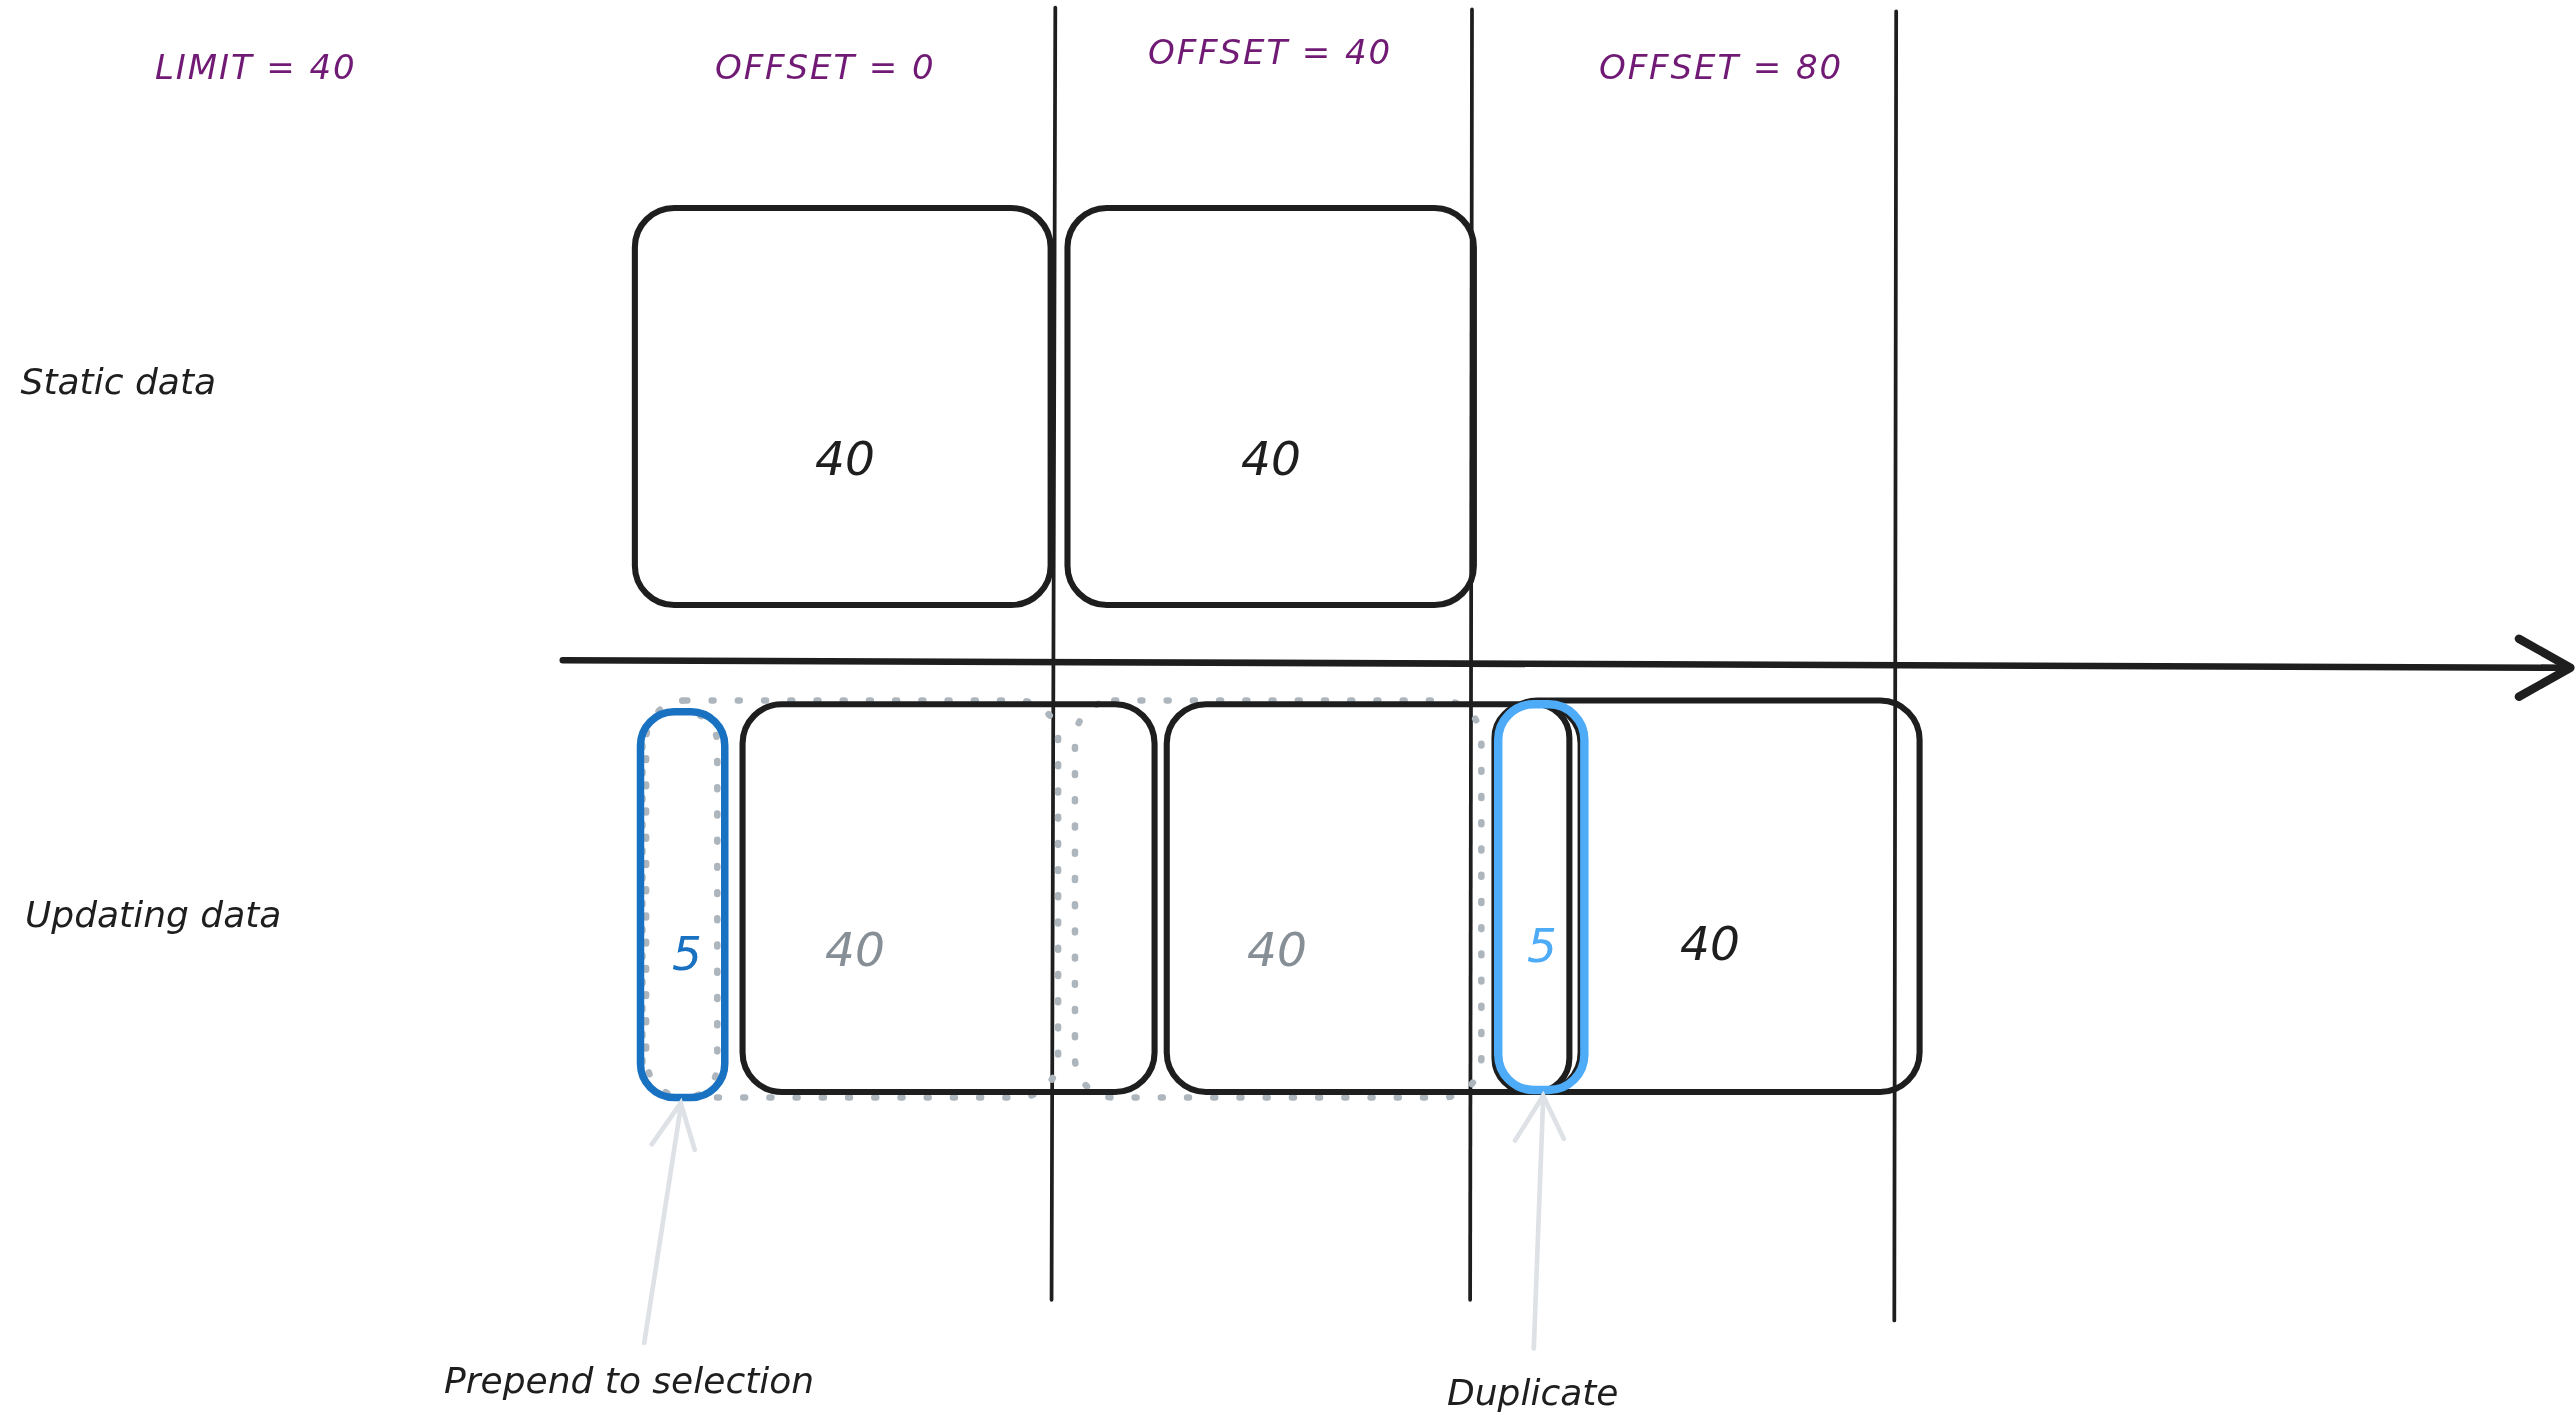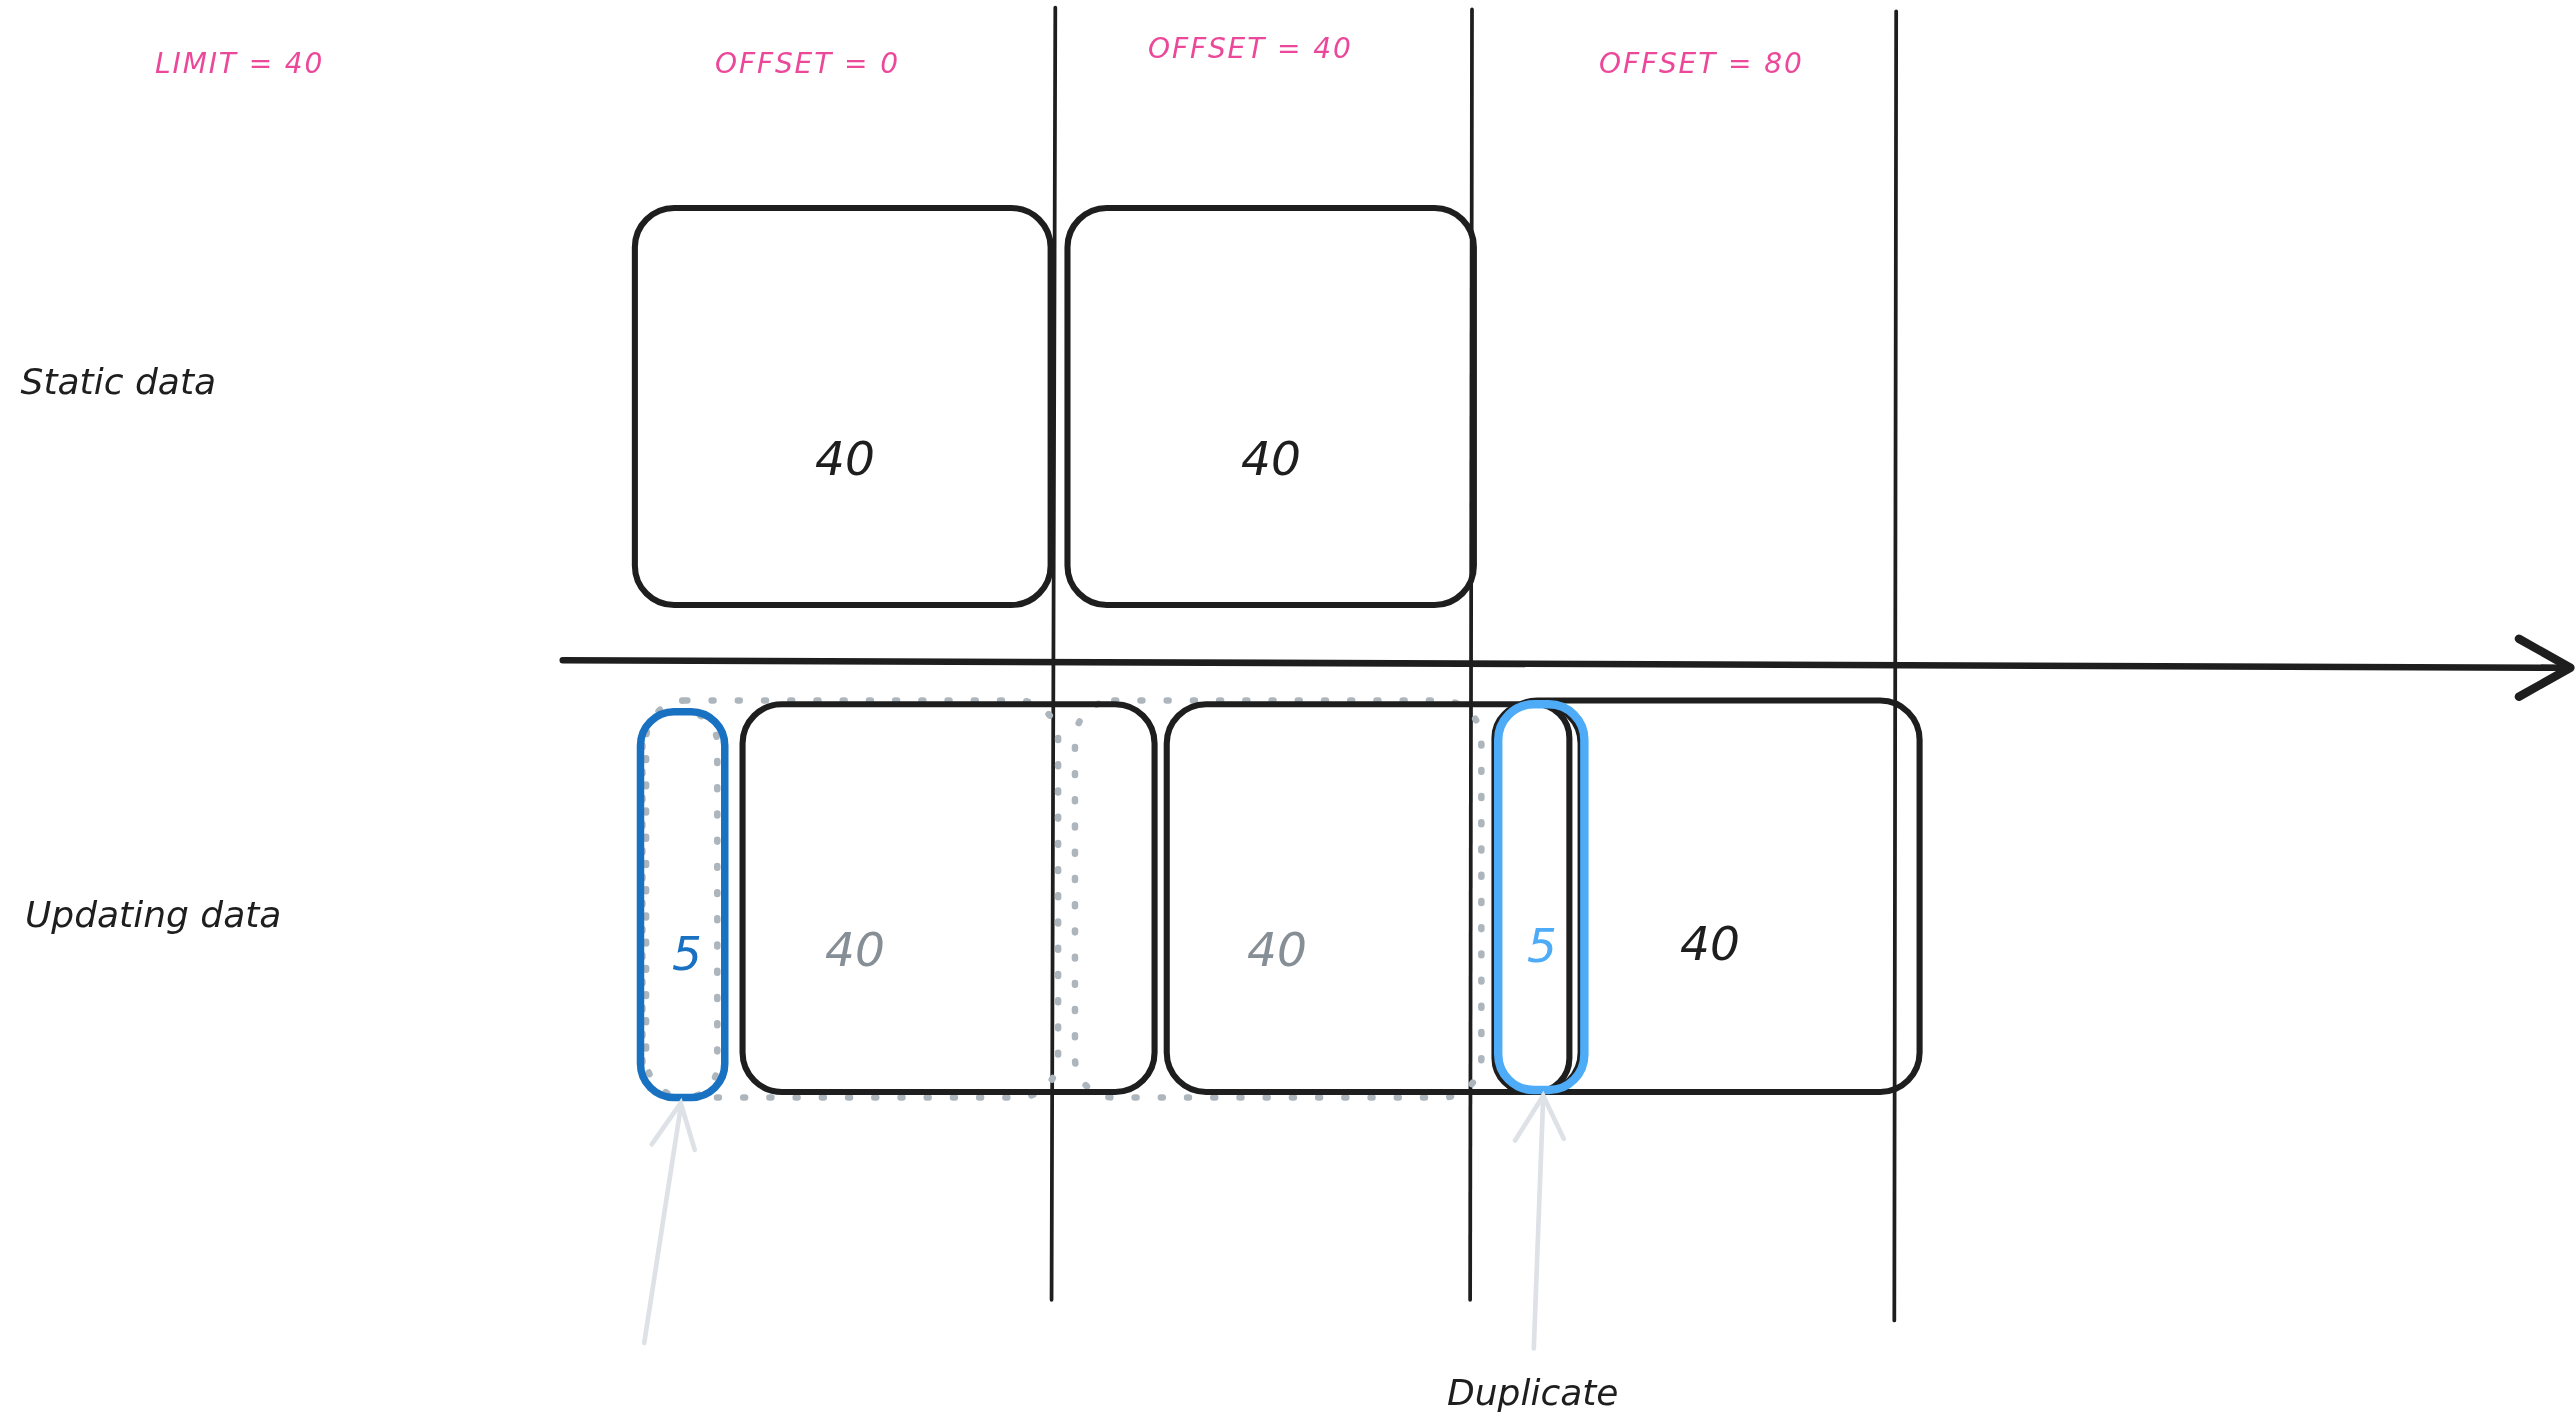--- a/index.html
+++ b/index.html
@@ -24,22 +24,22 @@
     height: 1416px;
     pointer-events: none;
   }
   
   .lbl {
     position: absolute;
     white-space: nowrap;
     font-family: "DejaVu Sans", sans-serif;
   }
   .col-head {
-    color: #ec4899;
-    font-size: 28px;
+    color: #701a75;
+    font-size: 34px;
     letter-spacing: 1.9px;
     font-weight: 400;
     font-style: italic;
   }
   .row-head {
     color: #1e1e1e;
     font-size: 36px;
     font-style: italic;
   }
   .annot {
@@ -119,16 +119,17 @@
 
   <div class="boxnum num-black" style="left:845px; top:410px;">40</div>
   <div class="boxnum num-black" style="left:1271px; top:410px;">40</div>
 
   <div class="boxnum num-blue-dark" style="left:687px; top:905px;">5</div>
   <div class="boxnum num-gray" style="left:855px; top:901px;">40</div>
   <div class="boxnum num-gray" style="left:1277px; top:901px;">40</div>
   <div class="boxnum num-blue-light" style="left:1542px; top:897px;">5</div>
   <div class="boxnum num-black" style="left:1710px; top:895px;">40</div>
 
+  <div class="lbl annot" style="left:444px; top:1360px;">Prepend to selection</div>
   <div class="lbl annot" style="left:1447px; top:1372px;">Duplicate</div>
 
 </div>
 
 
 </body></html>

